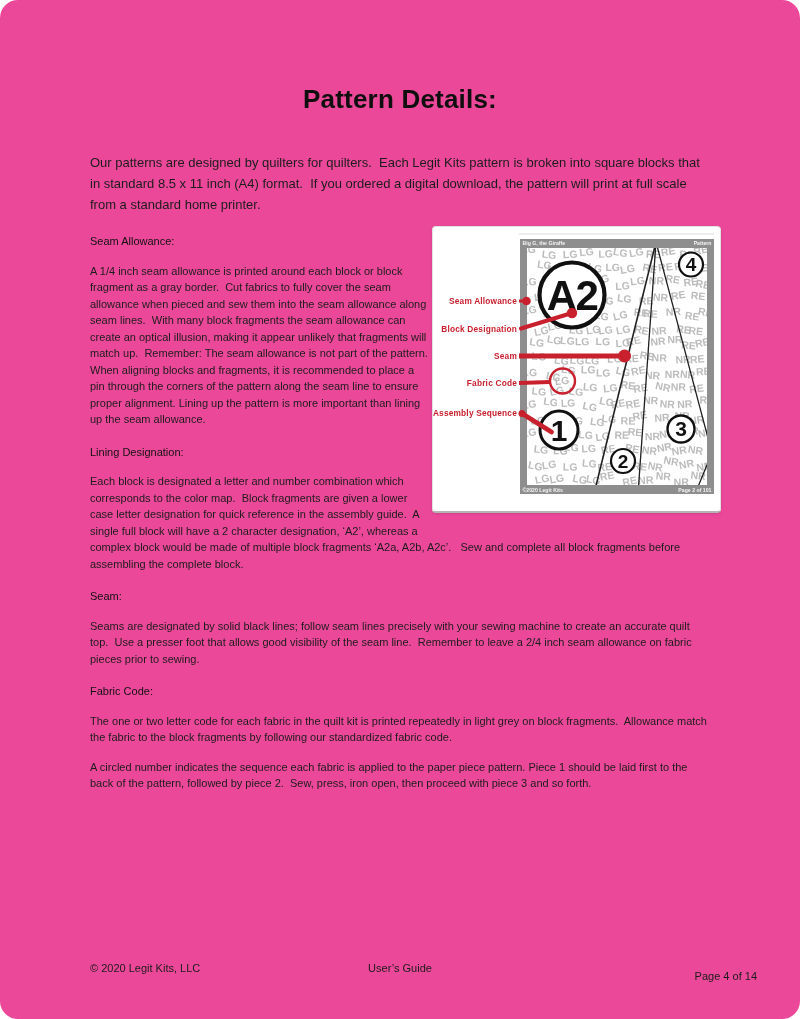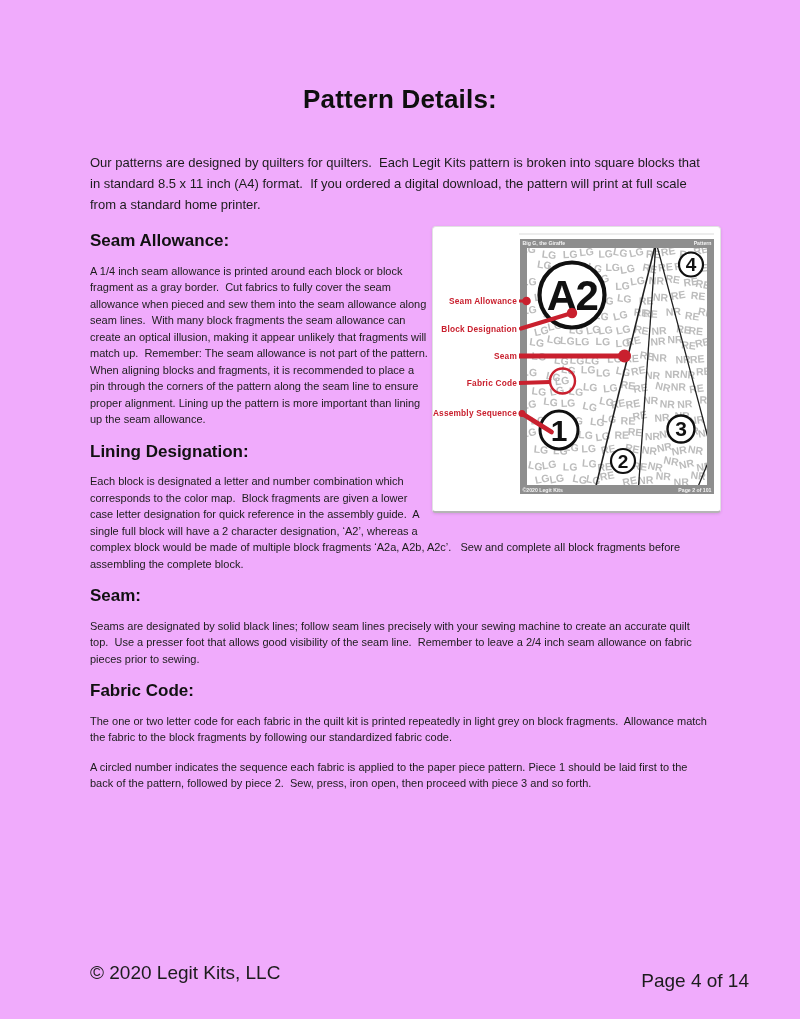--- a/index.html
+++ b/index.html
@@ -1,30 +1,30 @@
 <!DOCTYPE html>
 <html style="--accent: #c9202e; --bar-gray: #8e8e8e; --code-gray: #bcbcbc;"><head>
 <meta charset="utf-8">
 <style>
   :root{ --accent:#c9202e; --bar-gray:#8e8e8e; --code-gray:#bcbcbc; }
   html,body{margin:0;padding:0;background:#ffffff;}
-  .page{position:relative;width:800px;height:1019px;background:#f0abfc;overflow:hidden;
-        font-family:"Liberation Sans",sans-serif;color:#1c1c1c;}
+  .page{position:relative;width:800px;height:1019px;background:#ec4899;overflow:hidden;
+        font-family:"Liberation Sans",sans-serif;color:#1c1c1c;border-radius:18px;}
   .inner{padding:0 90px;}
   h1.title{margin:0;padding-top:84px;font-size:26px;line-height:30px;font-weight:bold;
            text-align:center;color:#0f0f0f;letter-spacing:.2px;}
   p.intro{margin:38px 0 0;font-size:13px;line-height:21px;white-space:pre-wrap;}
-  section h2{margin:16px 0 0;font-size:17px;line-height:16.5px;font-weight:bold;color:#111;}
+  section h2{margin:16px 0 0;font-size:11px;line-height:16.5px;font-weight:normal;color:#111;}
   section p{margin:13px 0 0;font-size:11px;line-height:16.5px;white-space:pre-wrap;}
   section.sec-first h2{margin-top:18px;}
   .figure-card{float:right;width:287px;height:284px;margin:-7px -11px 18px 4px;background:#fff;
                border:1px solid #e2e2e2;border-bottom:2px solid #b5b5b5;border-radius:4px;
                box-shadow:0 1px 3px rgba(0,0,0,.12);overflow:hidden;}
   .figure-card svg{display:block;}
-  .footer{position:absolute;left:0;right:8px;top:962px;height:20px;font-size:19px;color:#1c1c1c;padding-left:7px;}
+  .footer{position:absolute;left:0;right:0;top:962px;height:20px;font-size:11px;color:#1c1c1c;padding-left:7px;}
   .f-left{position:absolute;left:90px;top:0;}
   .f-center{position:absolute;left:0;right:0;top:0;text-align:center;}
   .f-right{position:absolute;right:43px;top:0;margin-top:8px;}
   
   .bar{fill:var(--bar-gray);}
   .bar-text{font-family:"Liberation Sans",sans-serif;font-size:5.2px;font-weight:bold;fill:#f4f4f4;}
   .fcode{font-family:"Liberation Sans",sans-serif;font-size:10.5px;font-weight:bold;fill:var(--code-gray);}
   .seam{stroke:#1f1f1f;fill:none;}
   .circ{fill:#fff;stroke:#101010;}
   .circ-text{font-family:"Liberation Sans",sans-serif;font-weight:bold;fill:#111;text-anchor:middle;}
@@ -301,15 +301,16 @@
       <p>The one or two letter code for each fabric in the quilt kit is printed repeatedly in light grey on block fragments.  Allowance match the fabric to the block fragments by following our standardized fabric code.</p>
     </section>
 
     <section>
       <p>A circled number indicates the sequence each fabric is applied to the paper piece pattern. Piece 1 should be laid first to the back of the pattern, followed by piece 2.  Sew, press, iron open, then proceed with piece 3 and so forth.</p>
     </section>
   </div>
 
   <div class="footer">
     <span class="f-left">© 2020 Legit Kits, LLC</span>
+    <span class="f-center">User’s Guide</span>
     <span class="f-right">Page 4 of 14</span>
   </div>
 </div>
 
 </body></html>

